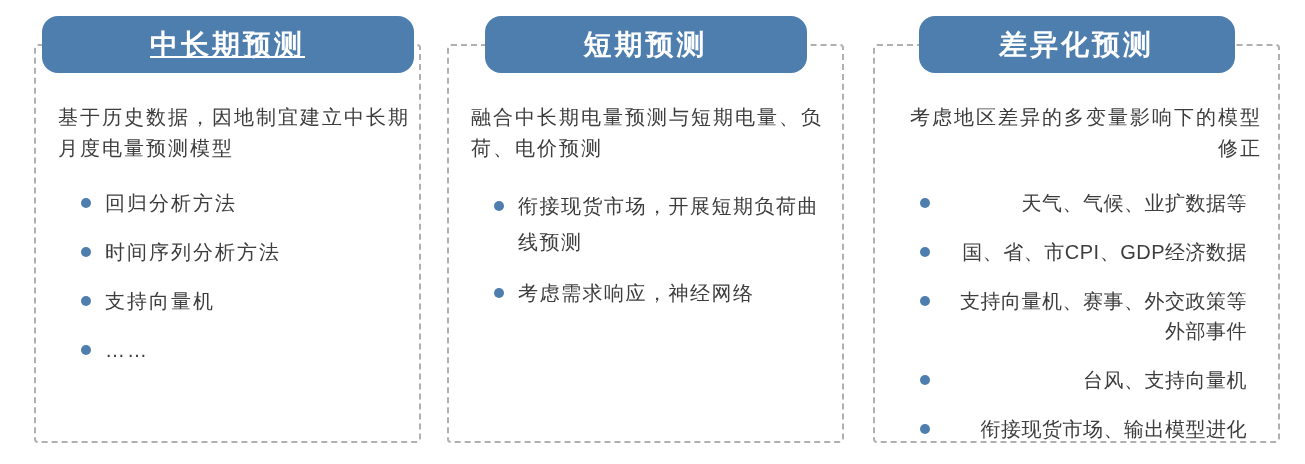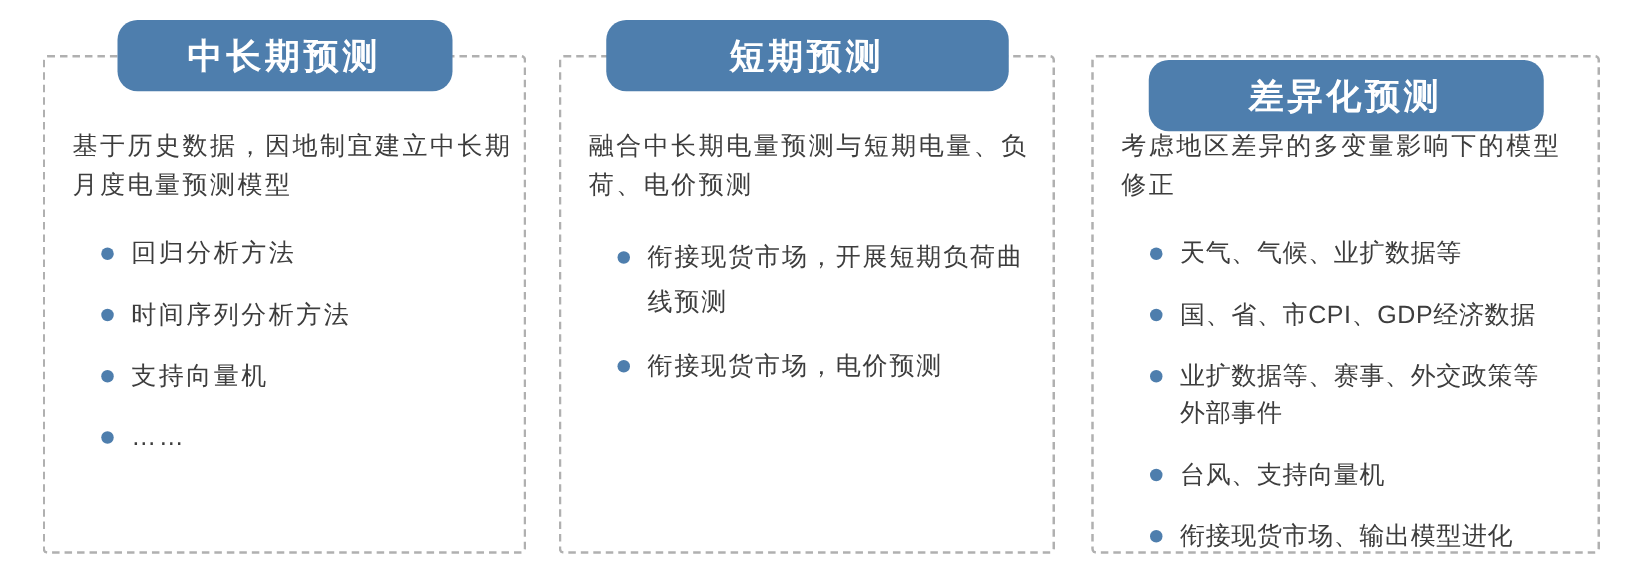--- a/index.html
+++ b/index.html
@@ -37,28 +37,28 @@
     background: var(--pill-bg, #4e7ead);
     color: var(--pill-text, #ffffff);
     font-size: 28px;
     font-weight: 700;
     letter-spacing: 3px;
     display: flex;
     align-items: center;
     justify-content: center;
     white-space: nowrap;
   }
-  .pill1 { width: 268px; }
+  .pill1 { width: 372px; text-decoration: underline; }
   .pill2 { width: 322px; }
-  .pill3 { width: 316px; margin-top: 32px; }
+  .pill3 { width: 316px; }
 
   .body {
     padding: 56px 8px 0 22px;
   }
-  .card3 .body { padding-right: 16px; }
+  .card3 .body { padding-right: 16px; text-align: right; }
 
   .desc {
     margin: 0 0 24px 0;
     font-size: 20px;
     line-height: 31px;
     letter-spacing: 2px;
     color: var(--body-text, #3d3d3d);
   }
 
   ul.bullets {
@@ -129,42 +129,42 @@
     <div class="pill pill2">短期预测</div>
     <div class="body">
       <p class="desc">融合中长期电量预测与短期电量、负荷、电价预测</p>
       <ul class="bullets">
         <li>
           <span class="dot"></span>
           <span>衔接现货市场，开展短期负荷曲线预测</span>
         </li>
         <li>
           <span class="dot"></span>
-          <span>衔接现货市场，电价预测</span>
+          <span>考虑需求响应，神经网络</span>
         </li>
       </ul>
     </div>
   </section>
 
   <section class="card card3">
     <div class="pill pill3">差异化预测</div>
     <div class="body">
       <p class="desc">考虑地区差异的多变量影响下的模型修正</p>
       <ul class="bullets">
         <li>
           <span class="dot"></span>
           <span>天气、气候、业扩数据等</span>
         </li>
         <li>
           <span class="dot"></span>
           <span>国、省、市CPI、GDP经济数据</span>
         </li>
         <li>
           <span class="dot"></span>
-          <span>业扩数据等、赛事、外交政策等外部事件</span>
+          <span>支持向量机、赛事、外交政策等外部事件</span>
         </li>
         <li>
           <span class="dot"></span>
           <span>台风、支持向量机</span>
         </li>
         <li>
           <span class="dot"></span>
           <span>衔接现货市场、输出模型进化</span>
         </li>
       </ul>

